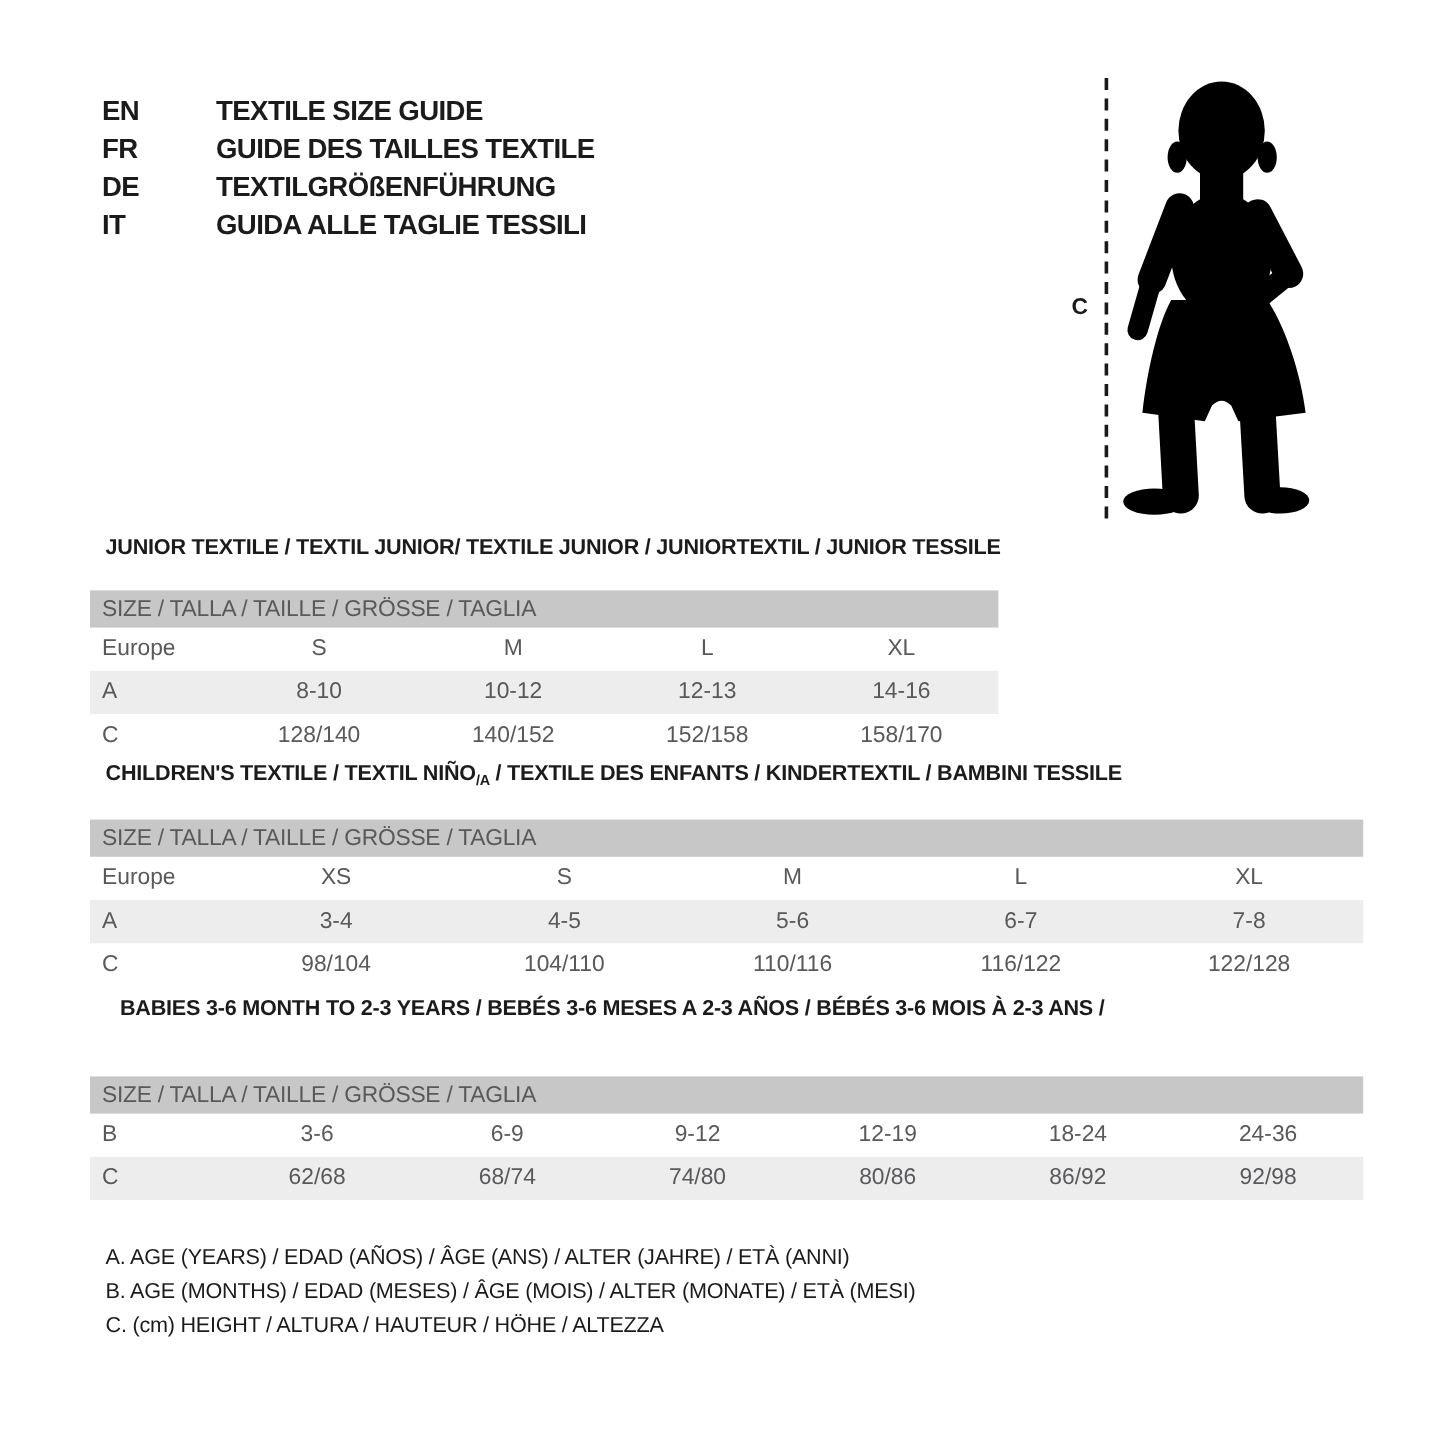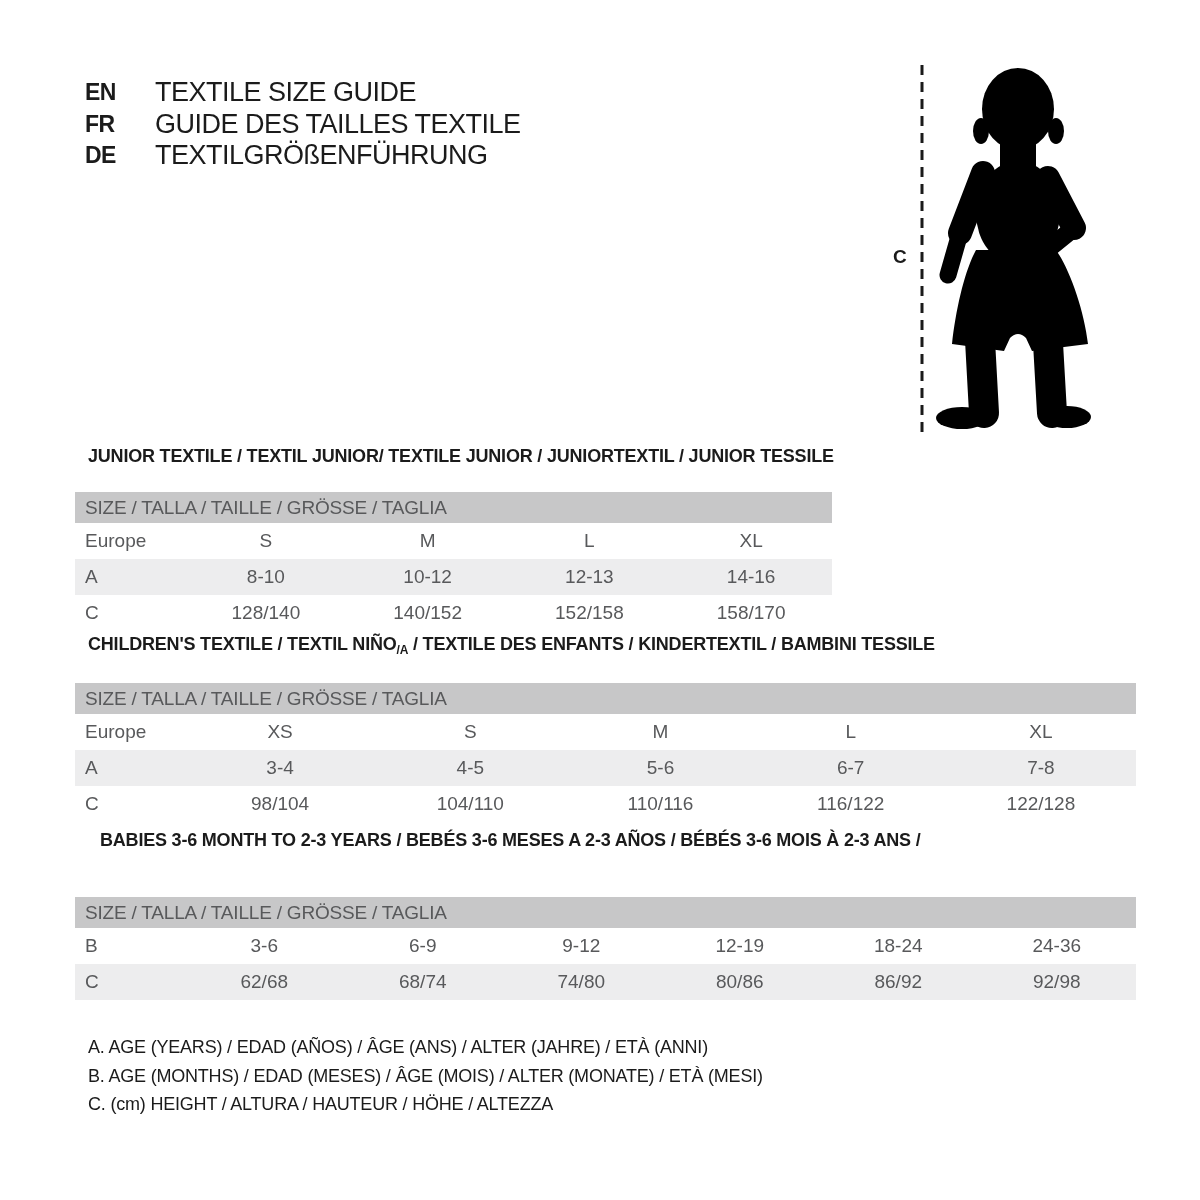--- a/index.html
+++ b/index.html
@@ -12,21 +12,21 @@
     overflow: hidden;
   }
 
   
   .lang-block { position: absolute; left: 85px; top: 77px; }
   .lang-row { display: flex; height: 31.5px; align-items: center; }
   .lang-code {
     width: 70px; font-size: 23px; font-weight: bold; letter-spacing: -0.5px;
   }
   .lang-label {
-    font-size: 27px; font-weight: normal; letter-spacing: -0.5px; white-space: nowrap;
+    font-size: 23px; font-weight: bold; letter-spacing: -0.5px; white-space: nowrap; margin-left: 25px;
   }
 
   
   .figure-svg { position: absolute; left: 885px; top: 60px; }
   .measure-label {
     position: absolute; left: 893px; top: 246px;
     font-size: 19px; font-weight: bold;
   }
 
   
@@ -67,20 +67,24 @@
     <span class="lang-code">EN</span>
     <span class="lang-label">TEXTILE SIZE GUIDE</span>
   </div>
   <div class="lang-row">
     <span class="lang-code">FR</span>
     <span class="lang-label">GUIDE DES TAILLES TEXTILE</span>
   </div>
   <div class="lang-row">
     <span class="lang-code">DE</span>
     <span class="lang-label">TEXTILGRÖßENFÜHRUNG</span>
+  </div>
+  <div class="lang-row">
+    <span class="lang-code">IT</span>
+    <span class="lang-label">GUIDA ALLE TAGLIE TESSILI</span>
   </div>
 </div>
 
 <svg class="figure-svg" width="220" height="385" viewBox="0 0 220 385" aria-hidden="true">
   <line x1="37" y1="5" x2="37" y2="372" stroke="#1a1a1a" stroke-width="3" stroke-dasharray="10 7"></line>
   <g transform="translate(53,8)" fill="#000000" stroke="none">
 
     <ellipse cx="80" cy="41" rx="36" ry="41"></ellipse>
 
     <ellipse cx="43" cy="63" rx="8" ry="13"></ellipse>

